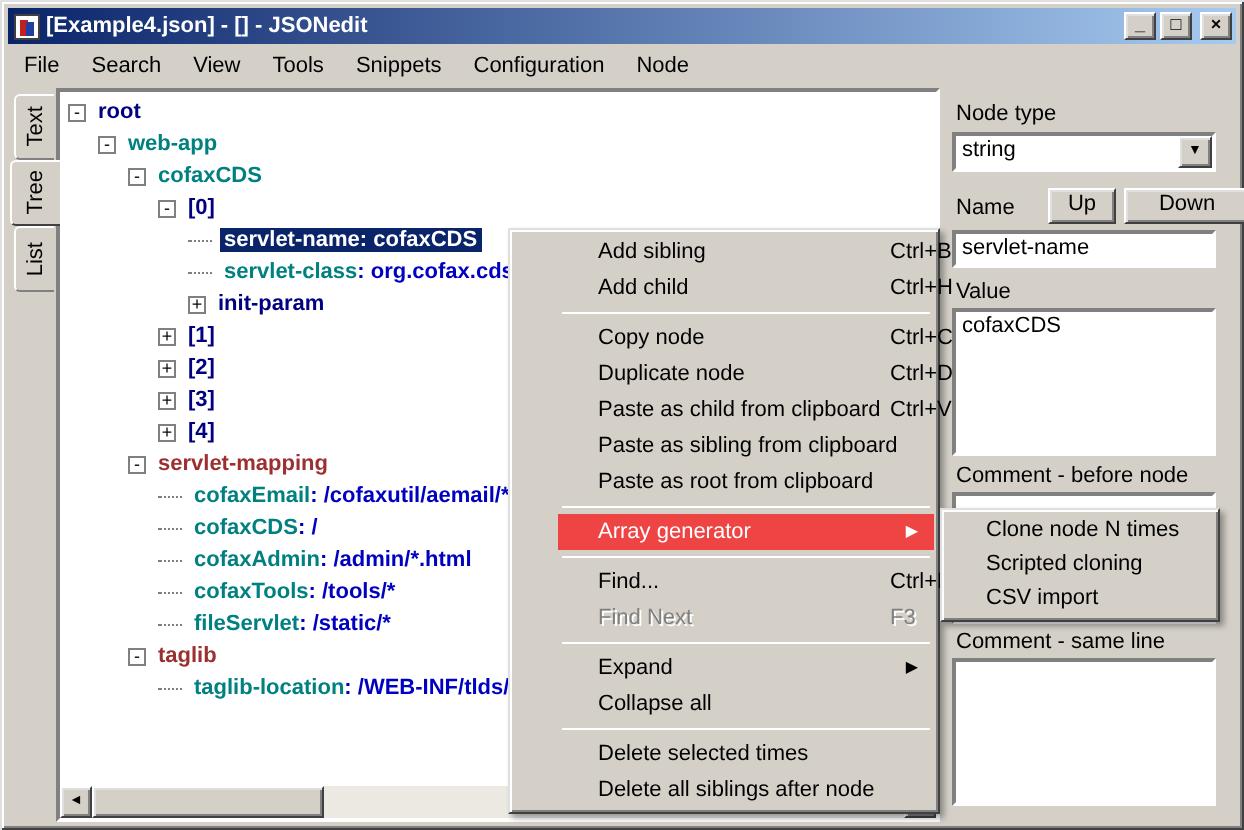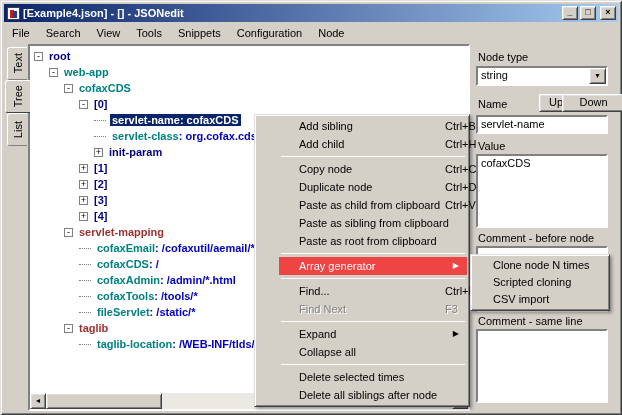--- a/index.html
+++ b/index.html
@@ -204,21 +204,21 @@
     </div>
   </div>
 
   <div class="label" style="left:478px;top:51px">Node type</div>
   <div class="field" style="left:476px;top:66px;width:132px;height:20px">
     <span>string</span>
     <span class="combo-btn">▼</span>
   </div>
 
   <div class="label" style="left:478px;top:98px">Name</div>
-  <div class="btn" style="left:539px;top:94px;width:34px;height:18px">Up</div>
+  <div class="btn" style="left:524px;top:94px;width:34px;height:18px">Up</div>
   <div class="btn" style="left:562px;top:94px;width:63px;height:18px">Down</div>
   <div class="field" style="left:476px;top:115px;width:132px;height:19px">servlet-name</div>
 
   <div class="label" style="left:478px;top:140px">Value</div>
   <div class="field" style="left:476px;top:154px;width:132px;height:74px;white-space:normal">cofaxCDS</div>
 
   <div class="label" style="left:478px;top:232px">Comment - before node</div>
   <div class="field" style="left:476px;top:246px;width:132px;height:66px"></div>
 
   <div class="label" style="left:478px;top:315px">Comment - same line</div>

